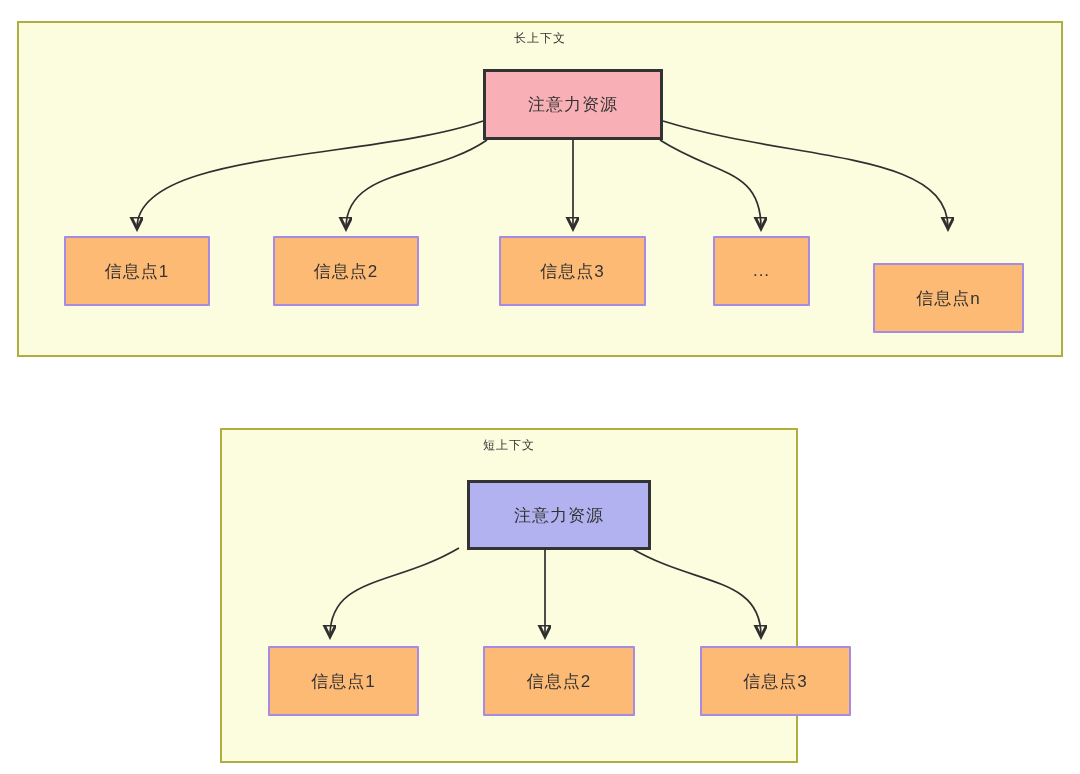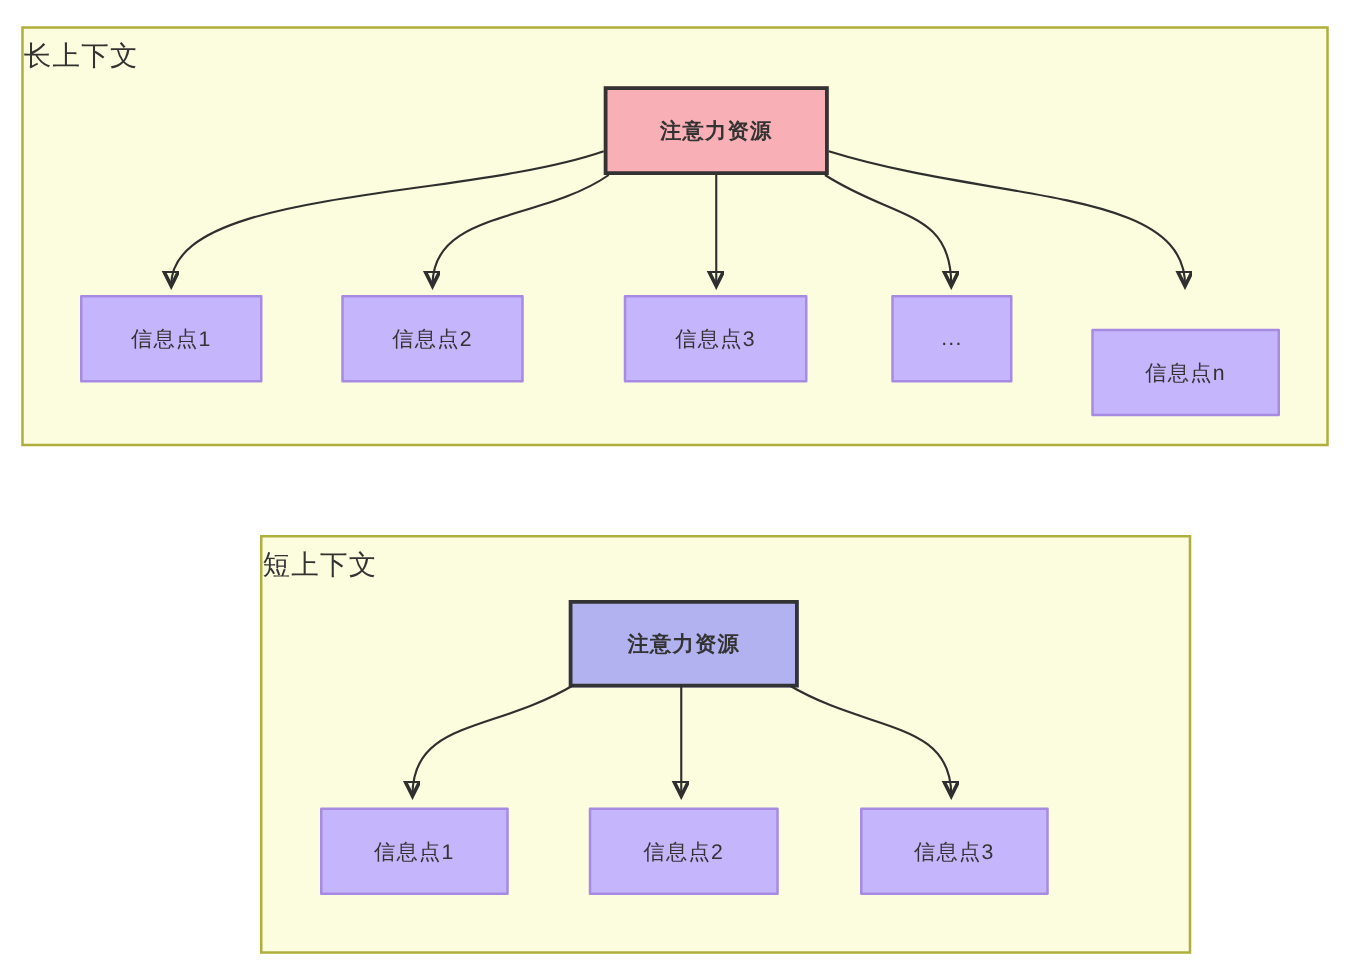--- a/index.html
+++ b/index.html
@@ -1,32 +1,32 @@
 <!DOCTYPE html>
 <html><head>
 <meta charset="utf-8">
 <style>
   html,body{margin:0;padding:0;background:#ffffff;}
   body{font-family:"Liberation Sans","DejaVu Sans",sans-serif;color:#333333;}
   .stage{position:relative;width:1080px;height:774px;background:#ffffff;overflow:hidden;}
 
   .panel{position:absolute;background:#FCFCDE;border:2px solid #AFAF3E;box-sizing:border-box;}
   .panel-long{left:17px;top:21px;width:1046px;height:336px;}
-  .panel-short{left:208px;top:428px;width:745px;height:335px;}
+  .panel-short{left:220px;top:428px;width:578px;height:335px;}
 
-  .panel-title{position:absolute;left:0;right:0;top:7px;text-align:left;
-    font-size:22px;font-weight:500;color:#333333;letter-spacing:1px;}
+  .panel-title{position:absolute;left:0;right:0;top:7px;text-align:center;
+    font-size:12px;font-weight:500;color:#333333;letter-spacing:1px;}
 
   .attention{position:absolute;border:3px solid #333333;box-sizing:border-box;
     display:flex;align-items:center;justify-content:center;
-    font-size:17px;font-weight:700;color:#333333;letter-spacing:1px;}
+    font-size:17px;font-weight:400;color:#333333;letter-spacing:1px;}
   .attention-pink{left:483px;top:69px;width:180px;height:71px;background:#F8AFB5;}
   .attention-purple{left:245px;top:50px;width:184px;height:70px;background:#B2B2F0;}
 
-  .node{position:absolute;background:#c4b5fd;border:2px solid #A78BE2;box-sizing:border-box;
+  .node{position:absolute;background:#fdba74;border:2px solid #A78BE2;box-sizing:border-box;
     display:flex;align-items:center;justify-content:center;
     font-size:17px;font-weight:500;color:#333333;letter-spacing:1px;border-radius:1px;}
 
   
   .ln1{left:64px;top:236px;width:146px;height:70px;}
   .ln2{left:273px;top:236px;width:146px;height:70px;}
   .ln3{left:499px;top:236px;width:147px;height:70px;}
   .ln4{left:713px;top:236px;width:97px;height:70px;}
   .ln5{left:873px;top:236px;width:151px;height:70px;margin-top:27px;}
 

